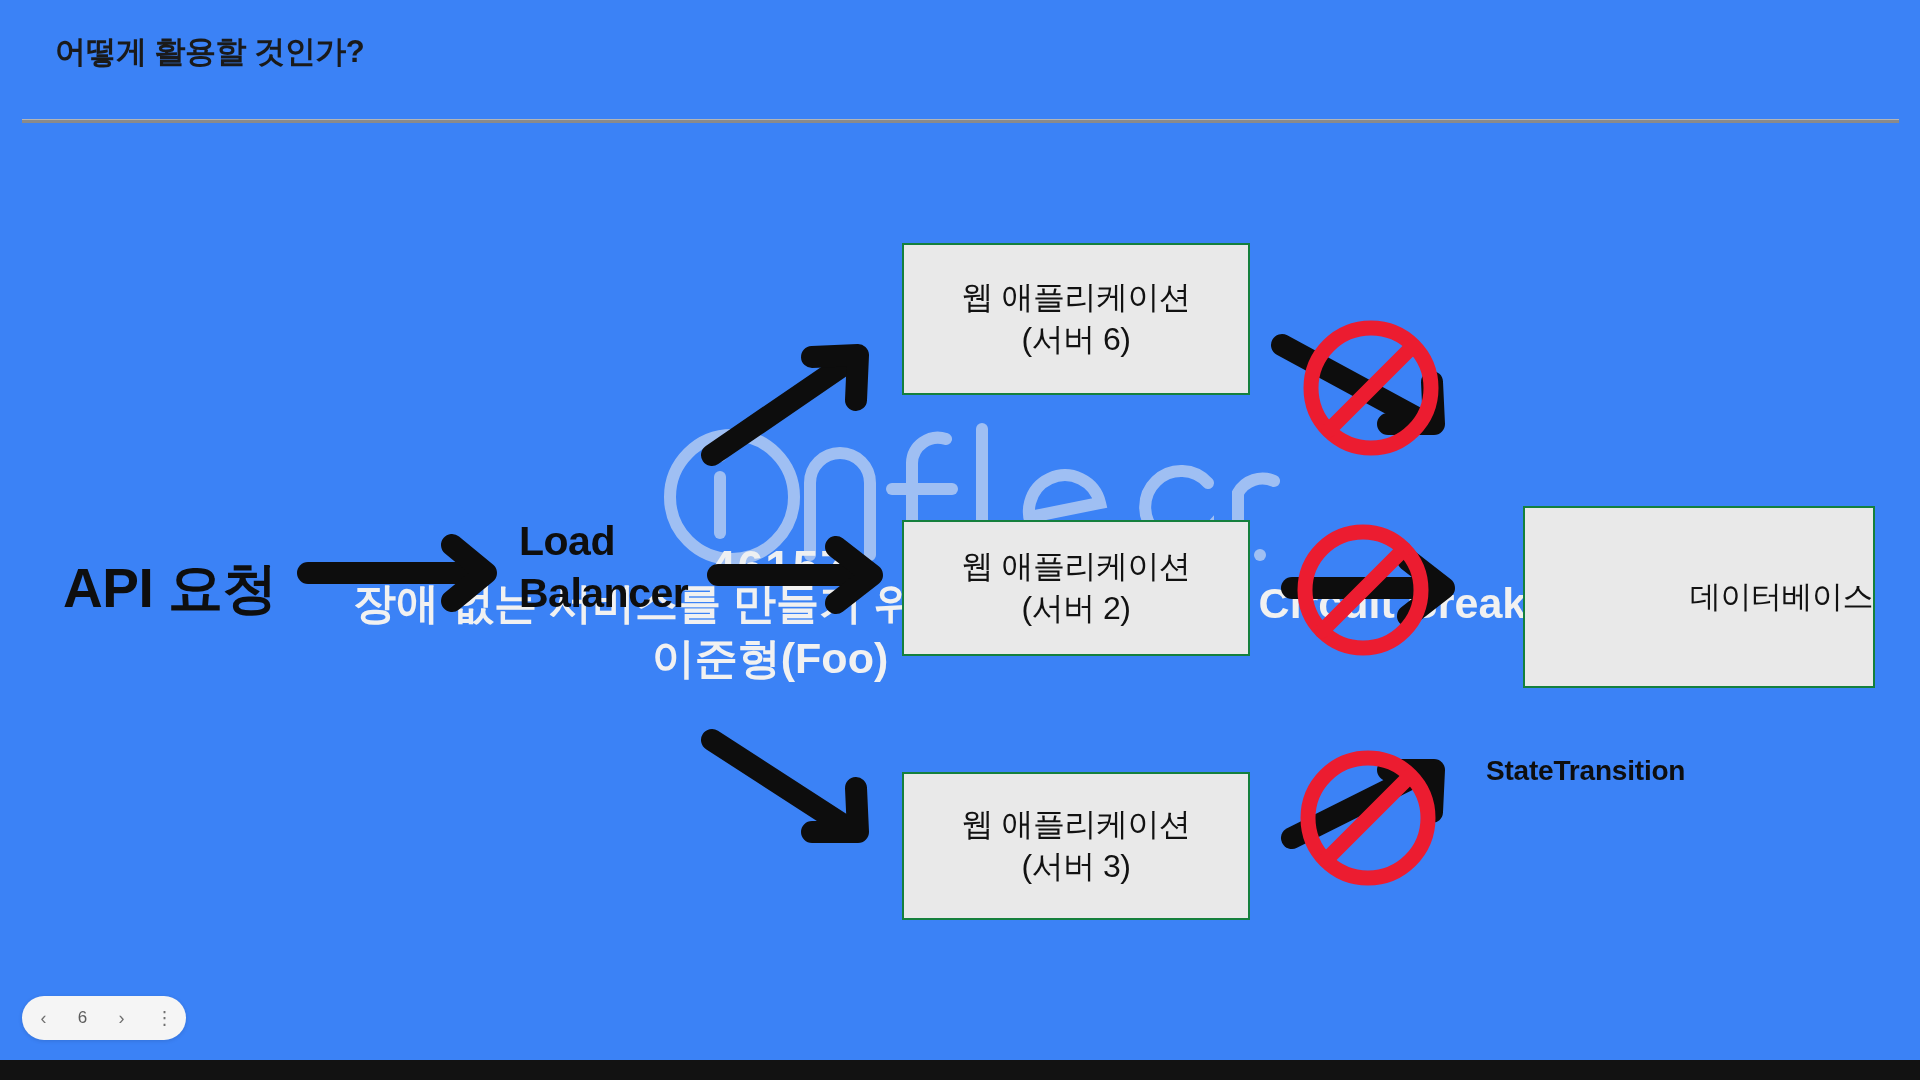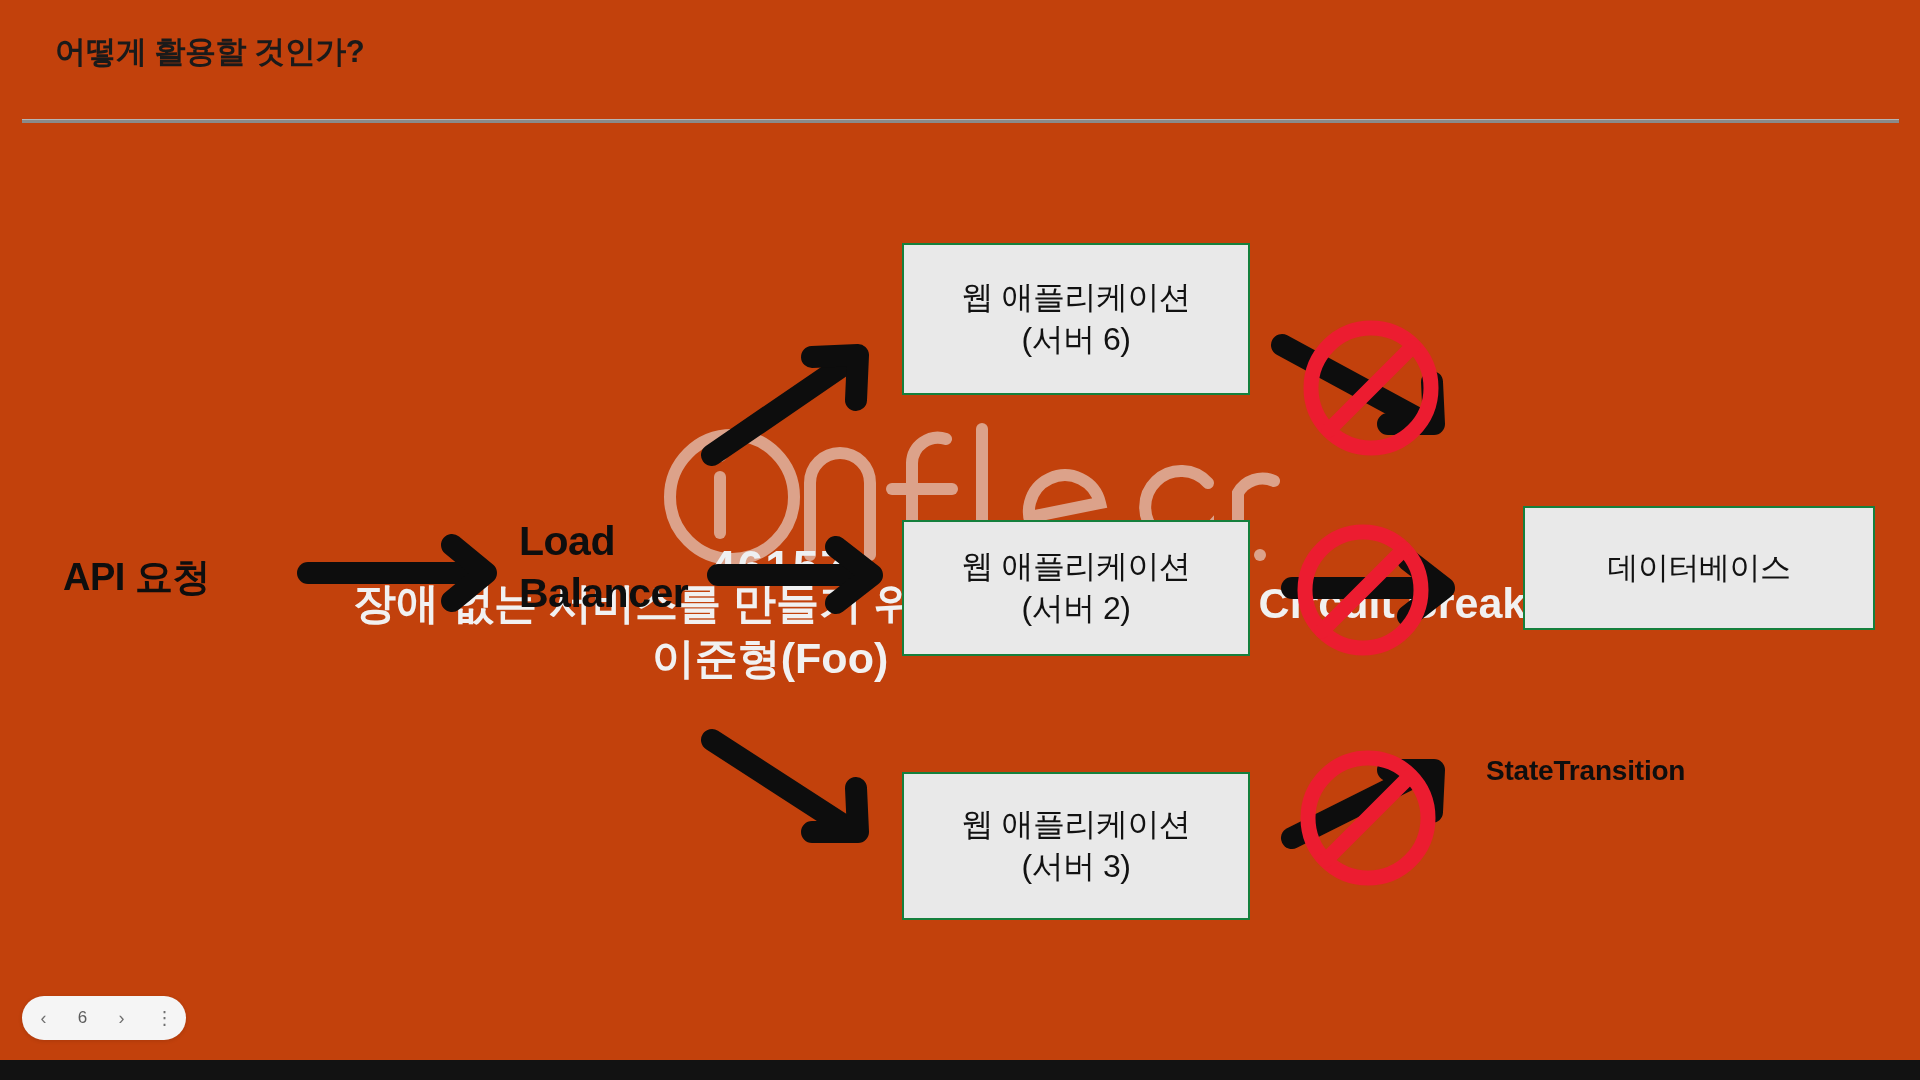--- a/index.html
+++ b/index.html
@@ -15,21 +15,21 @@
     position: relative;
   }
 
   
   #slide {
     position: absolute;
     left: 0;
     top: 0;
     width: 1920px;
     height: 1060px;
-    background: #c2410c;
+    background: #3b82f6;
     overflow: hidden;
   }
 
   
   #slide-title {
     position: absolute;
     left: 55px;
     top: 31px;
     font-size: 31px;
     font-weight: bold;
@@ -119,32 +119,32 @@
     font-size: 32px;
     line-height: 1.30;
     font-weight: 400;
     letter-spacing: -0.5px;
   }
   .node-box .box-line { display: block; }
 
   #box-server1 { left: 902px; top: 243px;  width: 348px; height: 152px; }
   #box-server2 { left: 902px; top: 520px;  width: 348px; height: 136px; }
   #box-server3 { left: 902px; top: 772px;  width: 348px; height: 148px; }
-  #box-database { left: 1523px; top: 506px; width: 352px; height: 124px; font-size: 31px; }
+  #box-database { left: 1523px; top: 506px; width: 352px; height: 182px; font-size: 31px; justify-content: flex-end; }
 
   .plain-label {
     position: absolute;
     color: #0e0e0e;
     font-weight: bold;
     white-space: nowrap;
   }
   #label-api {
     left: 63px;
     top: 552px;
-    font-size: 38px;
+    font-size: 55px;
     letter-spacing: -0.5px;
   }
   #label-lb {
     left: 519px;
     top: 515px;
     width: 210px;
     text-align: left;
     font-size: 41px;
     line-height: 1.28;
     white-space: normal;

